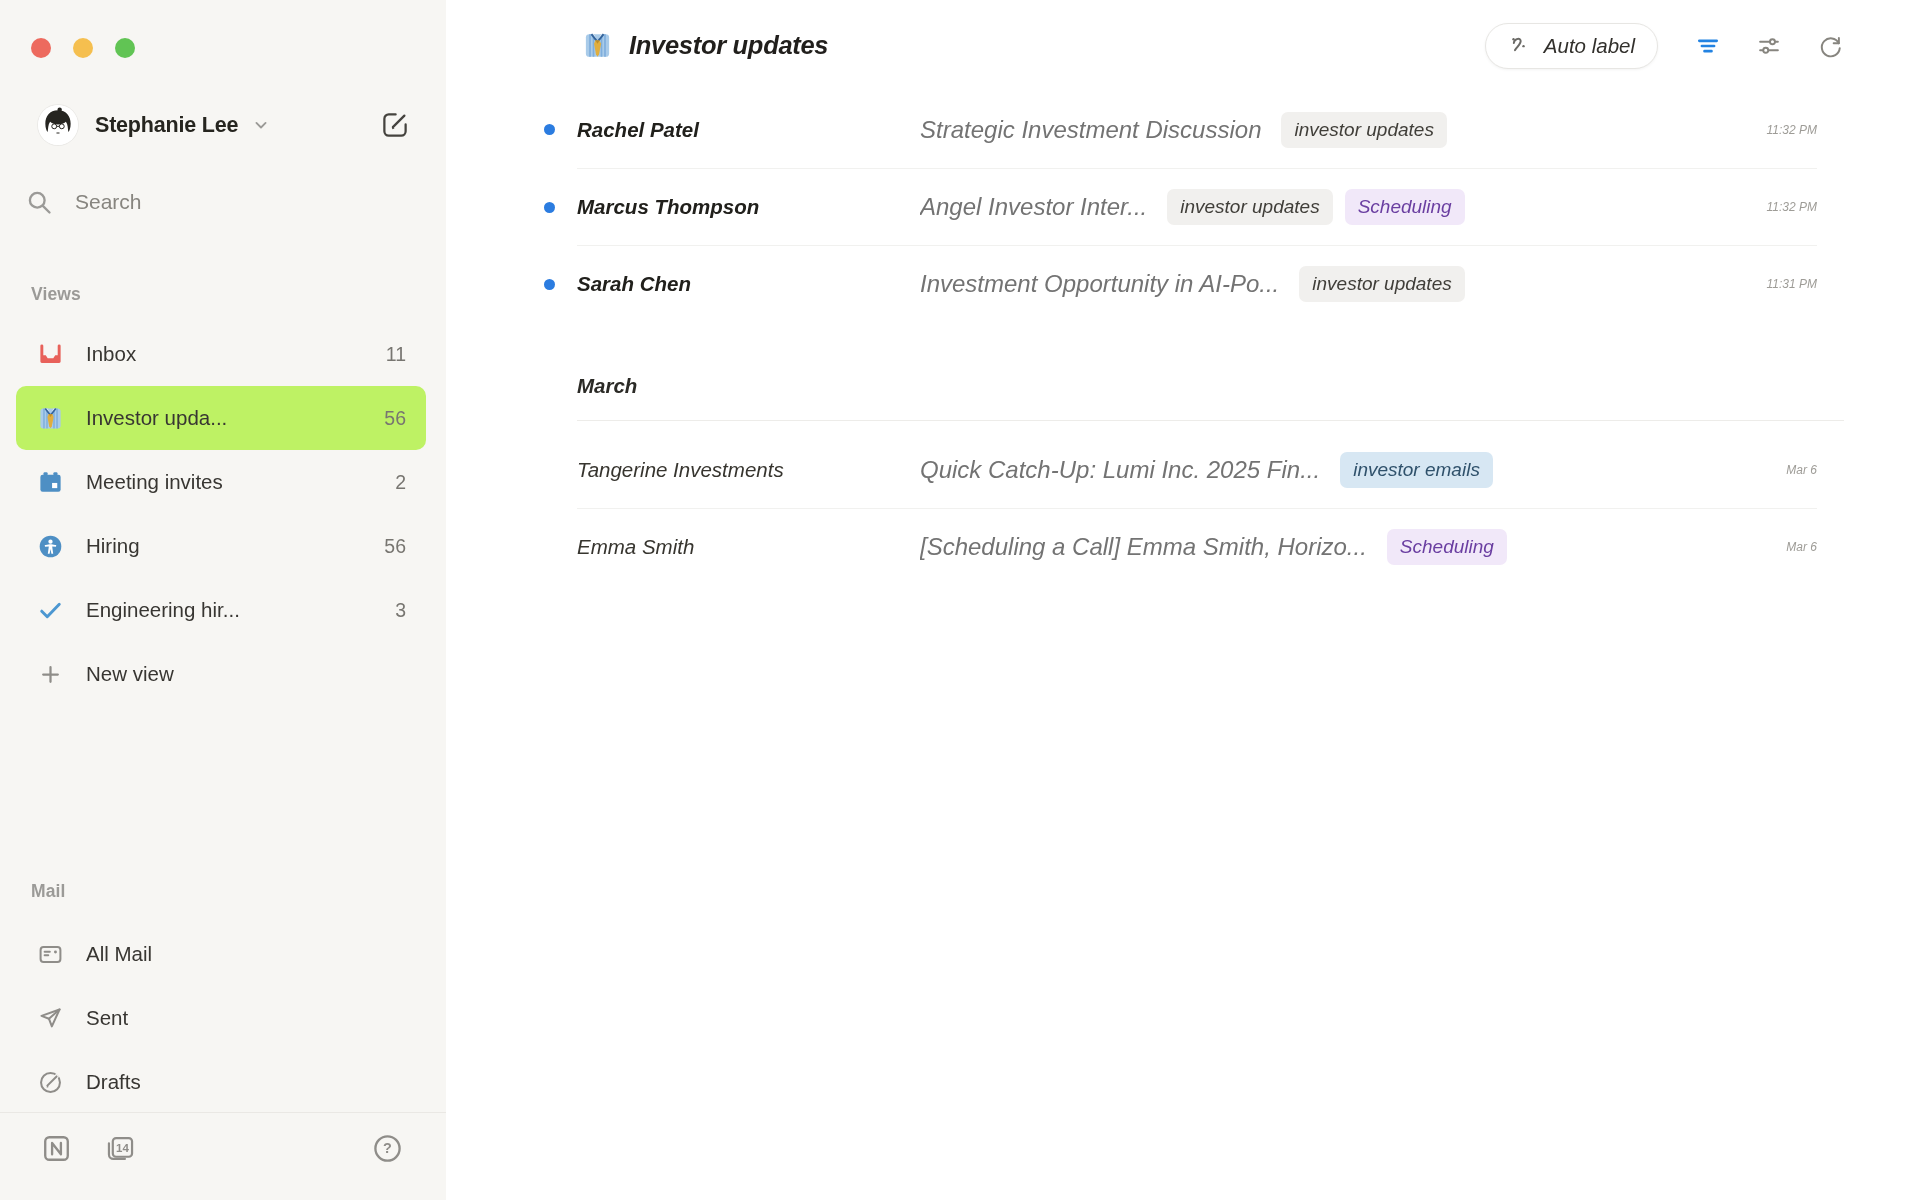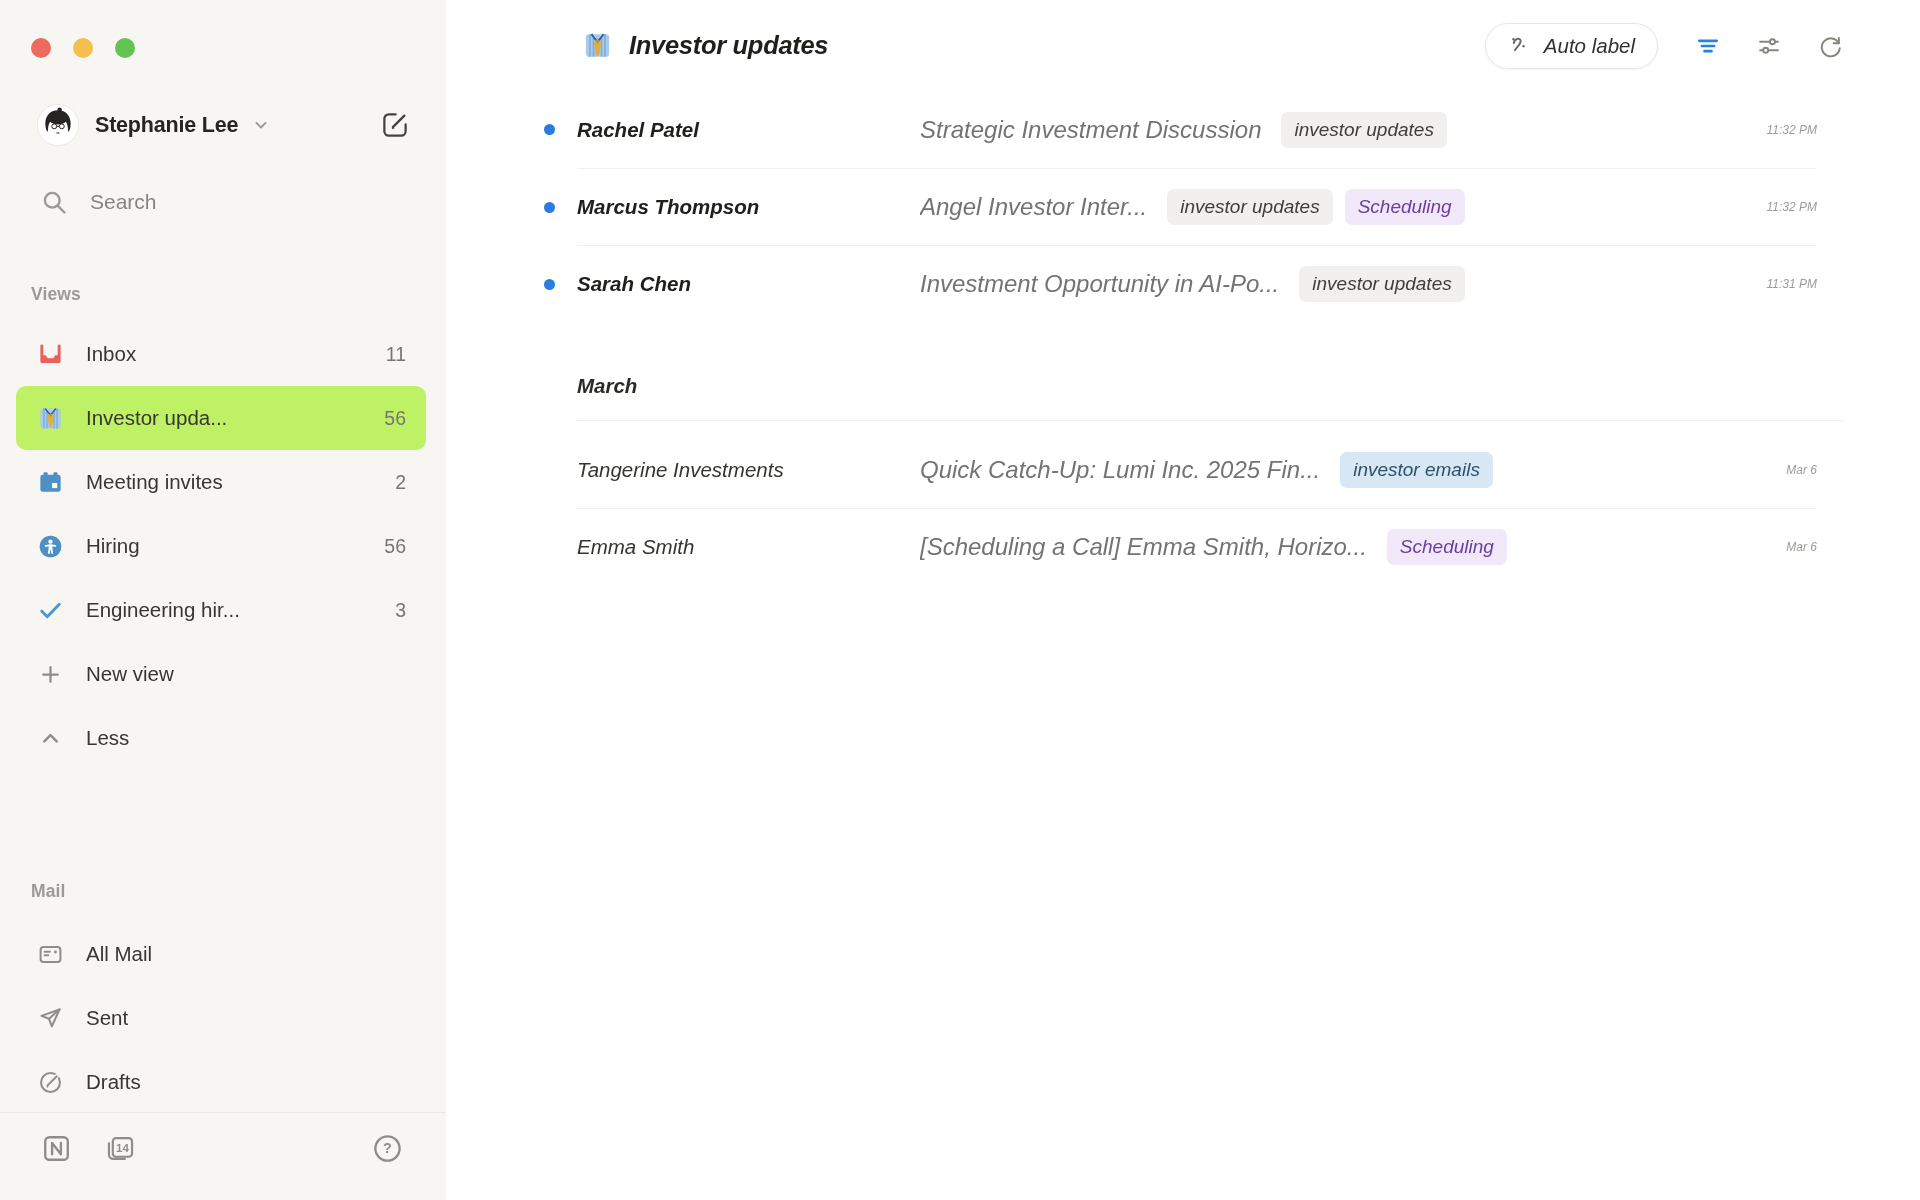--- a/index.html
+++ b/index.html
@@ -18,21 +18,21 @@
 
   .profile { position:absolute; top:104px; left:38px; right:30px; height:42px;
     display:flex; align-items:center; }
   .avatar { width:40px; height:40px; border-radius:50%; background:#fff;
     overflow:hidden; flex:none; box-shadow:0 0 0 1px rgba(0,0,0,.05); }
   .avatar svg { width:40px; height:40px; display:block; }
   .profile-name { margin-left:17px; font-size:21.5px; font-weight:700; color:#26251F; letter-spacing:-.2px; }
   .profile-chev { margin-left:13px; width:20px; height:20px; color:#9B9A97; }
   .compose-btn { position:absolute; right:6px; width:30px; height:30px; color:#45433E; cursor:pointer; }
 
-  .search-row { position:absolute; top:188px; left:40px; display:flex; align-items:center; cursor:pointer; }
+  .search-row { position:absolute; top:188px; left:25px; display:flex; align-items:center; cursor:pointer; }
   .search-row .ic { width:28px; height:28px; color:#9B9A97; }
   .search-row .lbl { margin-left:22px; font-size:21px; color:#87857F; }
 
   .sec-label { position:absolute; left:31px; font-size:17.5px; font-weight:700; color:#9B9A97; letter-spacing:.1px; }
   .sec-label.views { top:284px; }
   .sec-label.mail  { top:881px; }
 
   .nav { position:absolute; left:16px; right:20px; }
   .nav.views-list { top:322px; }
   .nav.mail-list  { top:922px; }
@@ -177,27 +177,20 @@
     <span class="lbl">Engineering hir...</span>
     <span class="count">3</span>
   </div>
       <div class="nav-item">
     <span class="ic"><svg viewBox="0 0 24 24" width="100%" height="100%" fill="none" stroke="currentColor" stroke-width="1.8" stroke-linecap="round" stroke-linejoin="round">
             <path d="M12 5.5v13M5.5 12h13" stroke-width="2" stroke="#8F8D89"></path>
           </svg></span>
     <span class="lbl">New view</span>
 
   </div>
-      <div class="nav-item">
-    <span class="ic"><svg viewBox="0 0 24 24" width="100%" height="100%" fill="none" stroke="currentColor" stroke-width="1.8" stroke-linecap="round" stroke-linejoin="round">
-            <path d="M6.5 14.5L12 9l5.5 5.5" stroke-width="2.2" stroke="#8F8D89"></path>
-          </svg></span>
-    <span class="lbl">Less</span>
-
-  </div>
     </div>
 
   <div class="sec-label mail">Mail</div>
   <div class="nav mail-list">
       <div class="nav-item">
     <span class="ic"><svg viewBox="0 0 24 24" width="100%" height="100%" fill="none" stroke="currentColor" stroke-width="1.8" stroke-linecap="round" stroke-linejoin="round">
             <rect x="3.2" y="5.4" width="17.6" height="13.2" rx="2.6" stroke="#8F8D89"></rect>
             <path d="M6.8 9.6h4.6M6.8 12.6h3.2" stroke="#8F8D89"></path>
             <circle cx="16.4" cy="9.8" r="1.3" fill="#8F8D89" stroke="none"></circle>
           </svg></span>

